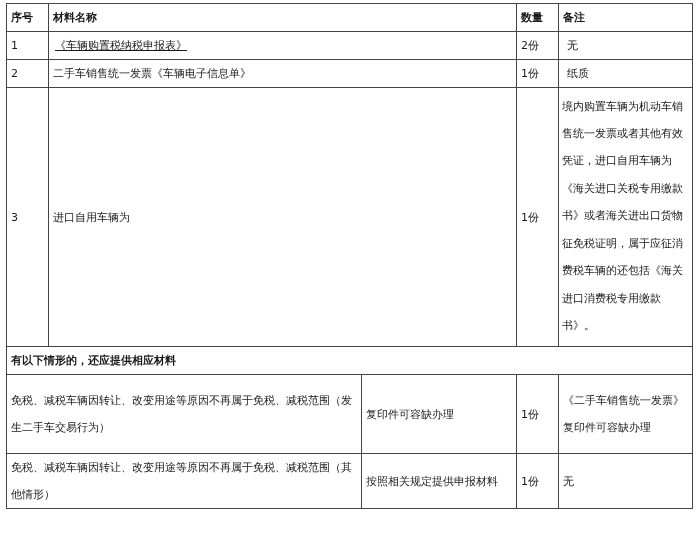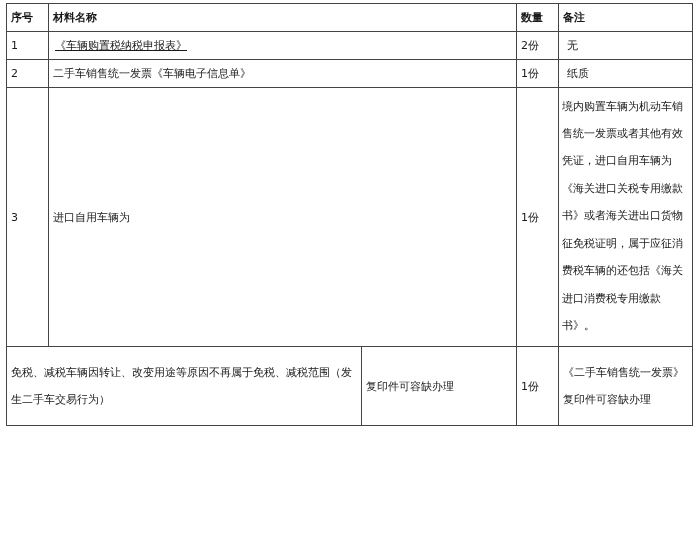--- a/index.html
+++ b/index.html
@@ -48,21 +48,30 @@
         <td colspan="2">二手车销售统一发票《车辆电子信息单》</td>
         <td>1份</td>
         <td class="indent">纸质</td>
       </tr>
       <tr class="row3">
         <td>3</td>
         <td colspan="2">进口自用车辆为</td>
         <td>1份</td>
         <td class="notes-long">境内购置车辆为机动车销售统一发票或者其他有效凭证，进口自用车辆为《海关进口关税专用缴款书》或者海关进出口货物征免税证明，属于应征消费税车辆的还包括《海关进口消费税专用缴款书》。</td>
       </tr>
+      <tr class="h28">
+        <td colspan="5" class="b">有以下情形的，还应提供相应材料</td>
+      </tr>
       <tr class="rowA">
         <td colspan="2">免税、减税车辆因转让、改变用途等原因不再属于免税、减税范围（发生二手车交易行为）</td>
         <td>复印件可容缺办理</td>
         <td>1份</td>
         <td>《二手车销售统一发票》复印件可容缺办理</td>
       </tr>
+      <tr class="rowB">
+        <td colspan="2">免税、减税车辆因转让、改变用途等原因不再属于免税、减税范围（其他情形）</td>
+        <td>按照相关规定提供申报材料</td>
+        <td>1份</td>
+        <td>无</td>
+      </tr>
     </tbody>
   </table>
 </div>
 
 </body></html>

